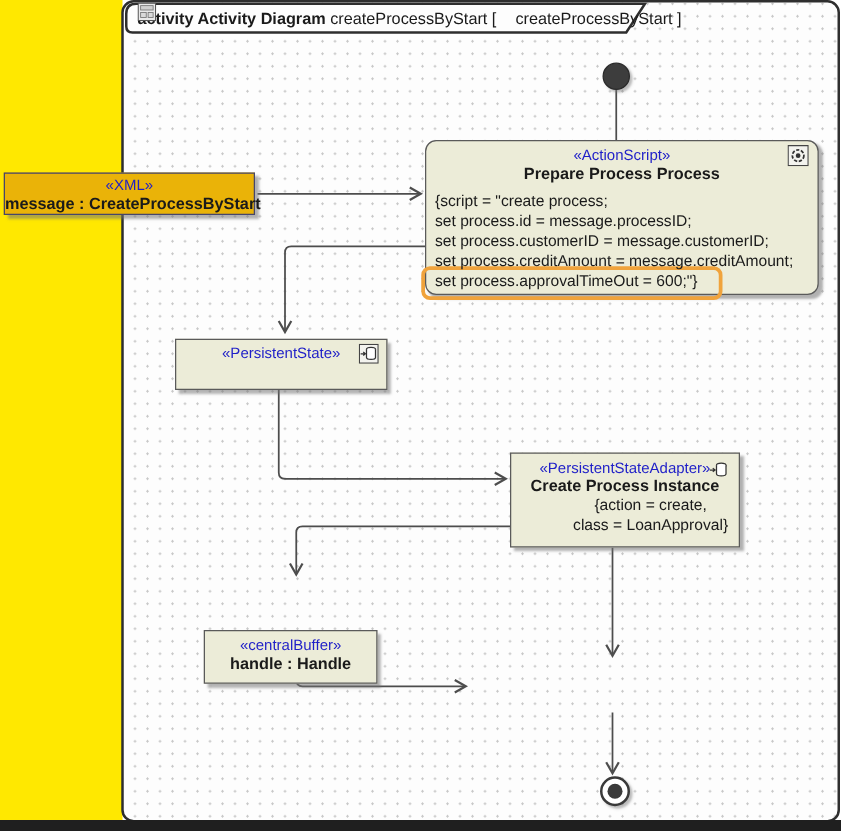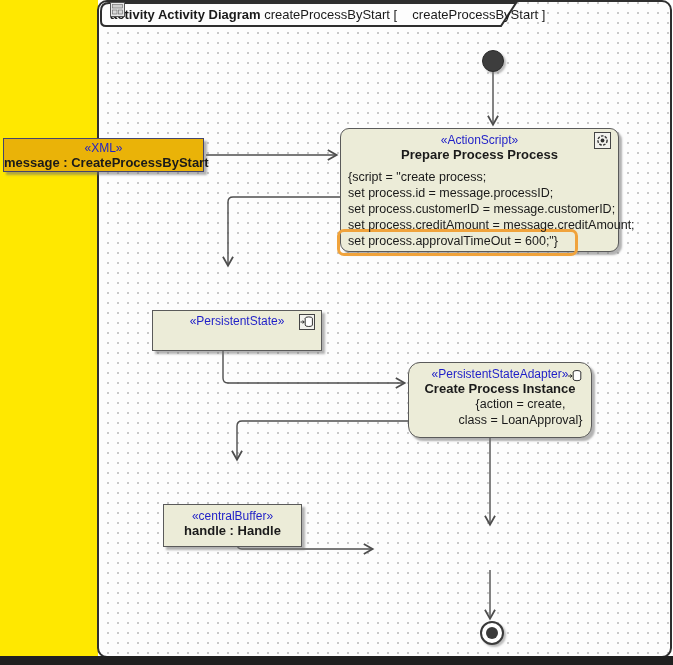--- a/index.html
+++ b/index.html
@@ -29,29 +29,29 @@
   
   .node{position:absolute;box-sizing:border-box;z-index:3;}
   .beige{background:#ECECD8;border:1.5px solid #5a5a5a;box-shadow:3px 3px 2px rgba(115,115,115,0.55);}
   .st{display:block;text-align:center;font-size:12px;color:#1F1FC8;white-space:nowrap;}
   .nm{display:block;text-align:center;font-size:13px;font-weight:700;white-space:nowrap;}
   .corner-icon{position:absolute;z-index:2;}
   
   #xml-node{left:3px;top:138px;width:201px;height:34px;background:#eab308;border:1px solid #46466b;
     box-shadow:3px 3px 2px rgba(115,115,115,0.55);padding-top:2px;}
   
-  #as-node{left:340px;top:128px;width:279px;height:124px;border-radius:9px;padding-top:4px;}
+  #as-node{left:340px;top:112px;width:315px;height:124px;border-radius:9px;padding-top:4px;}
   #as-node .script{position:absolute;left:7px;top:40px;z-index:1;}
   .script-line{height:16px;line-height:16px;font-size:12.5px;white-space:nowrap;}
   #as-hl{position:absolute;left:-4px;top:100px;width:235px;height:21px;border:3px solid #F0A33C;
     border-radius:7px;z-index:0;background:transparent;}
   
-  #ps-node{left:152px;top:271px;width:170px;height:41px;padding-top:3px;margin-top:39px;}
+  #ps-node{left:140px;top:271px;width:170px;height:41px;padding-top:3px;}
   
-  #ad-node{left:408px;top:362px;width:184px;height:76px;border-radius:12px;padding-top:4px;}
+  #ad-node{left:408px;top:362px;width:184px;height:76px;border-radius:0;padding-top:4px;}
   .constraint{display:block;text-align:center;font-size:12.5px;white-space:nowrap;height:16px;line-height:16px;margin-left:41px;}
   
   #cb-node{left:163px;top:462px;width:139px;height:43px;padding-top:4px;margin-top:42px;}
   
   #sig-node{left:372px;top:524px;width:248px;height:52px;z-index:3;}
   #sig-node svg{position:absolute;left:0;top:0;}
   #sig-text{position:absolute;left:3px;top:4px;width:210px;}
   
   #initial-node{left:482px;top:50px;width:22px;height:22px;border-radius:50%;
     background:#3d3d3d;border:1px solid #2a2a2a;box-shadow:2px 2px 2px rgba(120,120,120,0.5);}

